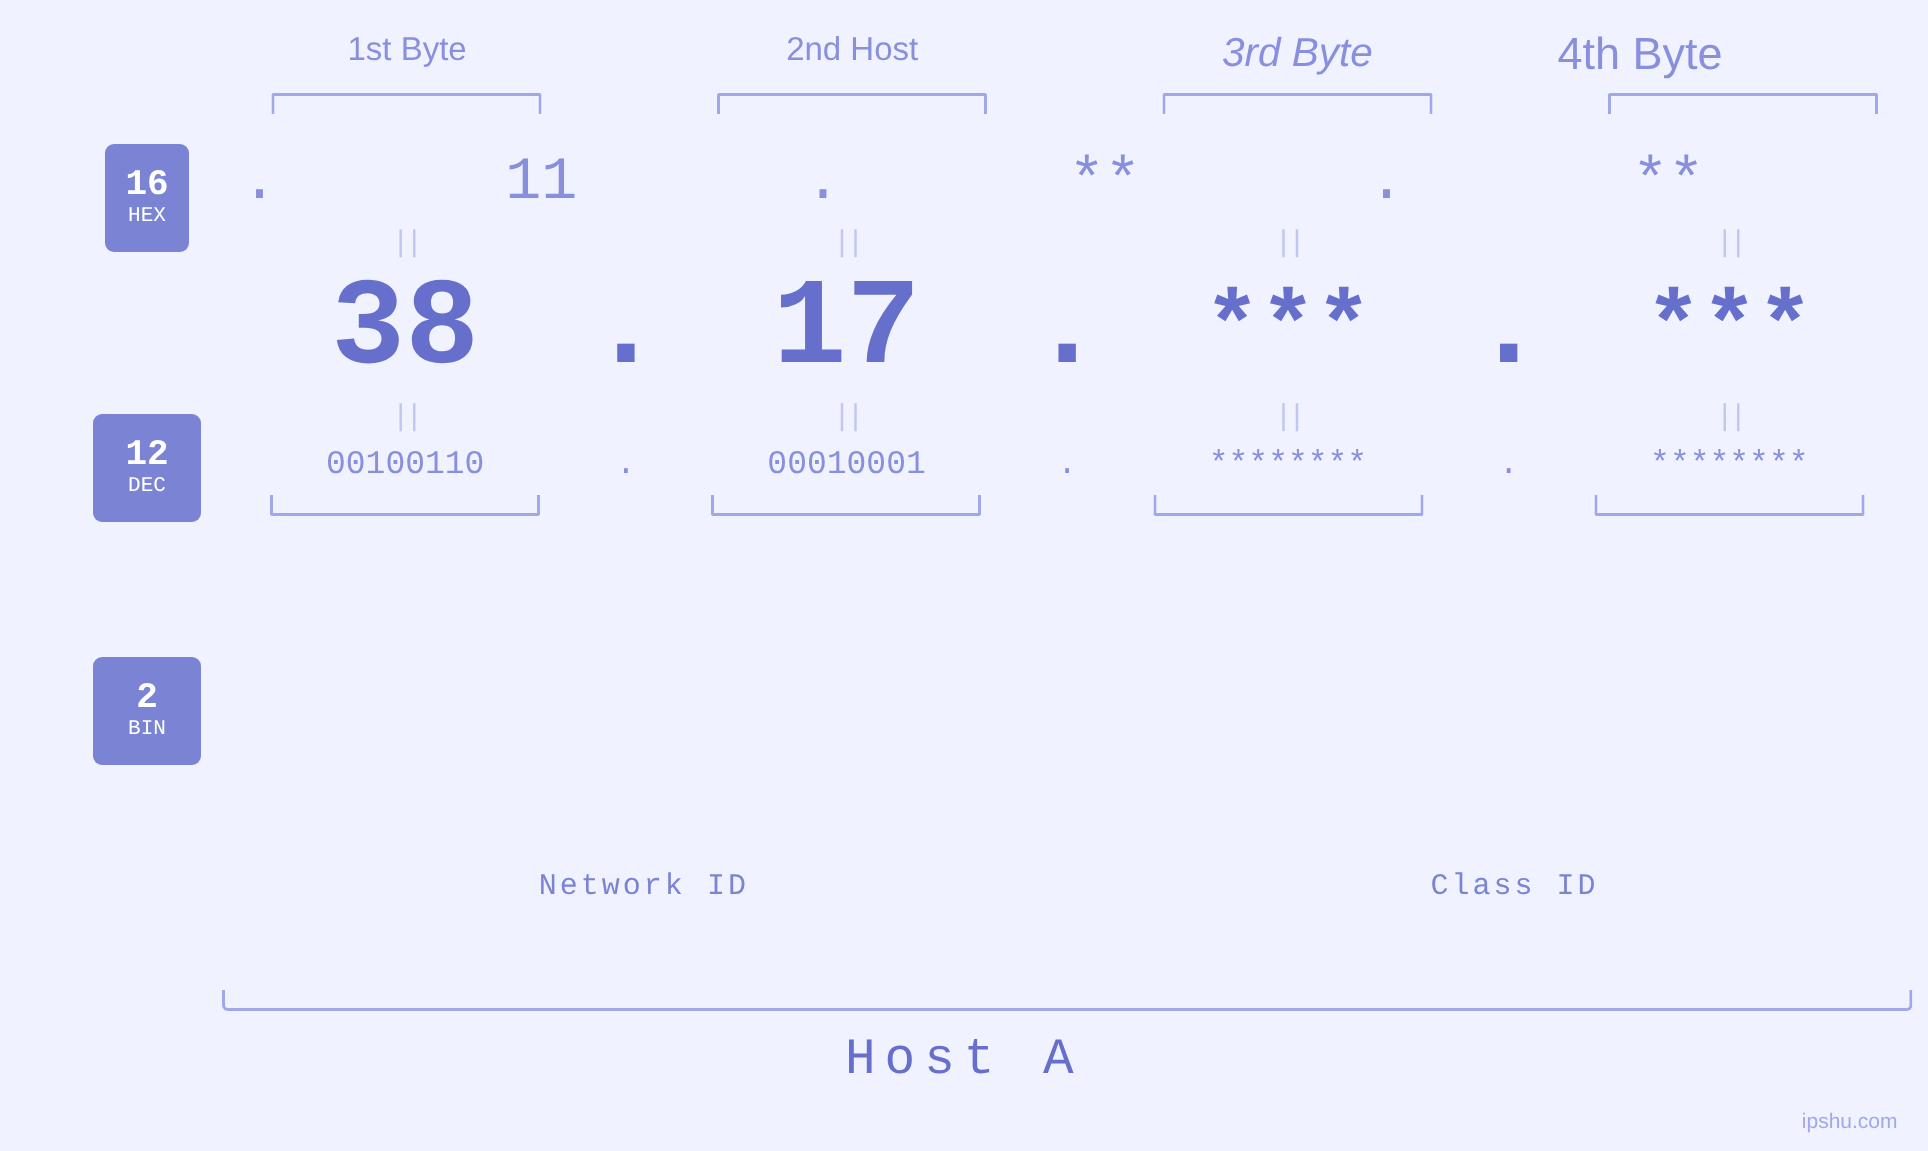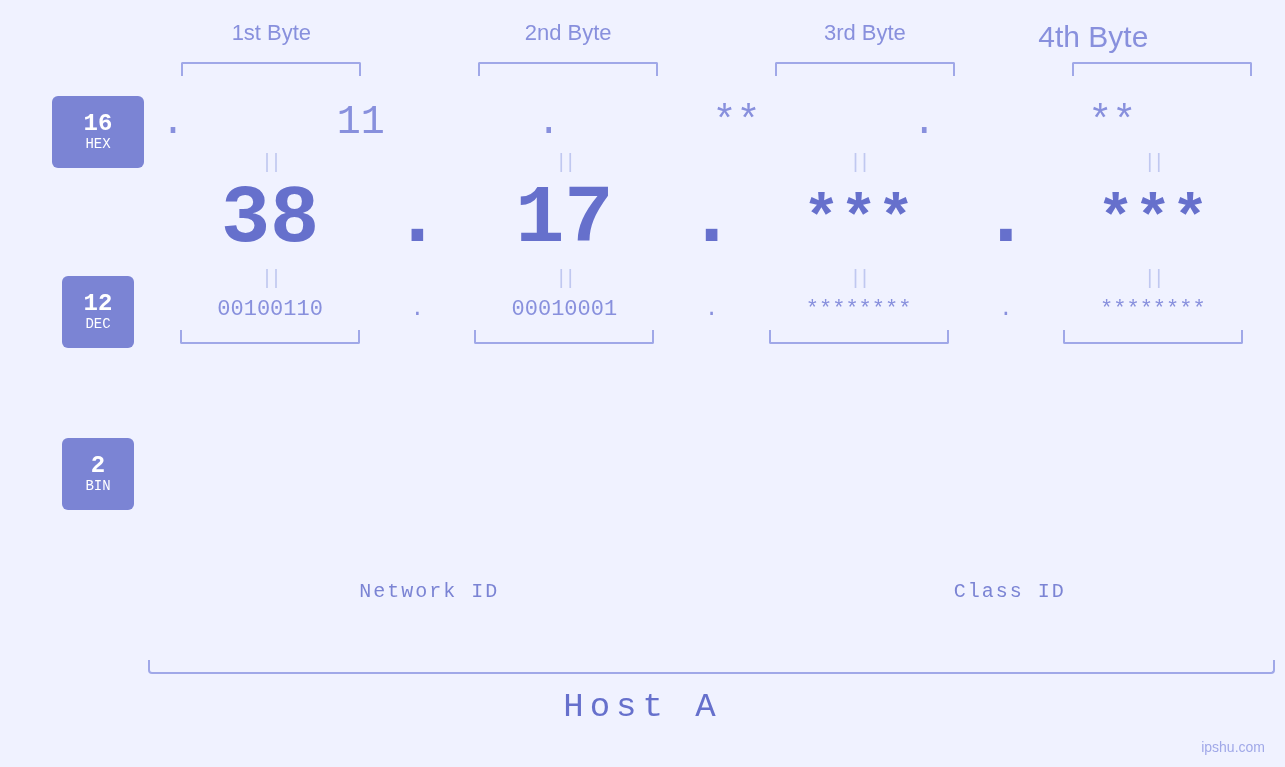--- a/index.html
+++ b/index.html
@@ -32,23 +32,23 @@
     }
   </style>
 </head>
 <body>
 
 <div class="main-container">
 
   <div class="byte-headers">
     <div style="flex:1; text-align:center; color:#8890dd; font-size:22px; font-family:Liberation Sans, sans-serif;">1st Byte</div>
     <div style="width:50px;"></div>
-    <div style="flex:1; text-align:center; color:#8890dd; font-size:22px; font-family:Arial,sans-serif;">2nd Byte</div>
+    <div style="flex:1; text-align:center; color:#8890dd; font-size:22px; font-family:Arial,sans-serif;">2nd Host</div>
     <div style="width:50px;"></div>
-    <div style="flex:1; text-align:center; color:#8890dd; font-size:22px; font-family:Arial,sans-serif;">3rd Byte</div>
+    <div style="flex:1; text-align:center; color:#8890dd; font-size:27px; font-family:Arial,sans-serif;font-style:italic;">3rd Byte</div>
     <div style="width:50px;"></div>
     <div style="flex:1; text-align:left; color:#8890dd; font-size:30px; font-family:Arial,sans-serif;">4th Byte</div>
   </div>
 
   <div style="display:flex; width:calc(100% - 148px); margin-left:148px; margin-bottom:6px;">
     <div style="flex:1; display:flex; justify-content:center;">
       <div style="width:180px; height:14px; border:2px solid #a0a8e8; border-bottom:none; border-radius:2px 2px 0 0;"></div>
     </div>
     <div style="width:50px;"></div>
     <div style="flex:1; display:flex; justify-content:center;">
@@ -60,21 +60,21 @@
     </div>
     <div style="width:50px;"></div>
     <div style="flex:1; display:flex; justify-content:center;">
       <div style="width:180px; height:14px; border:2px solid #a0a8e8; border-bottom:none; border-radius:2px 2px 0 0;"></div>
     </div>
   </div>
 
   <div style="display:flex; width:100%; flex:1; align-items:flex-start;">
 
     <div style="display:flex; flex-direction:column; padding-left:48px; padding-top:14px; gap:0; width:148px; align-items:center;">
-      <div style="width:92px; height:72px; background:#7b84d4; border-radius:6px; display:flex; flex-direction:column; align-items:center; justify-content:center; color:white; margin-bottom:108px;">
+      <div style="width:56px; height:72px; background:#7b84d4; border-radius:6px; display:flex; flex-direction:column; align-items:center; justify-content:center; color:white; margin-bottom:108px;">
         <span style="font-size:24px; font-weight:bold; line-height:1;">16</span>
         <span style="font-size:14px;">HEX</span>
       </div>
       <div style="width:72px; height:72px; background:#7b84d4; border-radius:6px; display:flex; flex-direction:column; align-items:center; justify-content:center; color:white; margin-bottom:90px;">
         <span style="font-size:24px; font-weight:bold; line-height:1;">12</span>
         <span style="font-size:14px;">DEC</span>
       </div>
       <div style="width:72px; height:72px; background:#7b84d4; border-radius:6px; display:flex; flex-direction:column; align-items:center; justify-content:center; color:white;">
         <span style="font-size:24px; font-weight:bold; line-height:1;">2</span>
         <span style="font-size:14px;">BIN</span>

